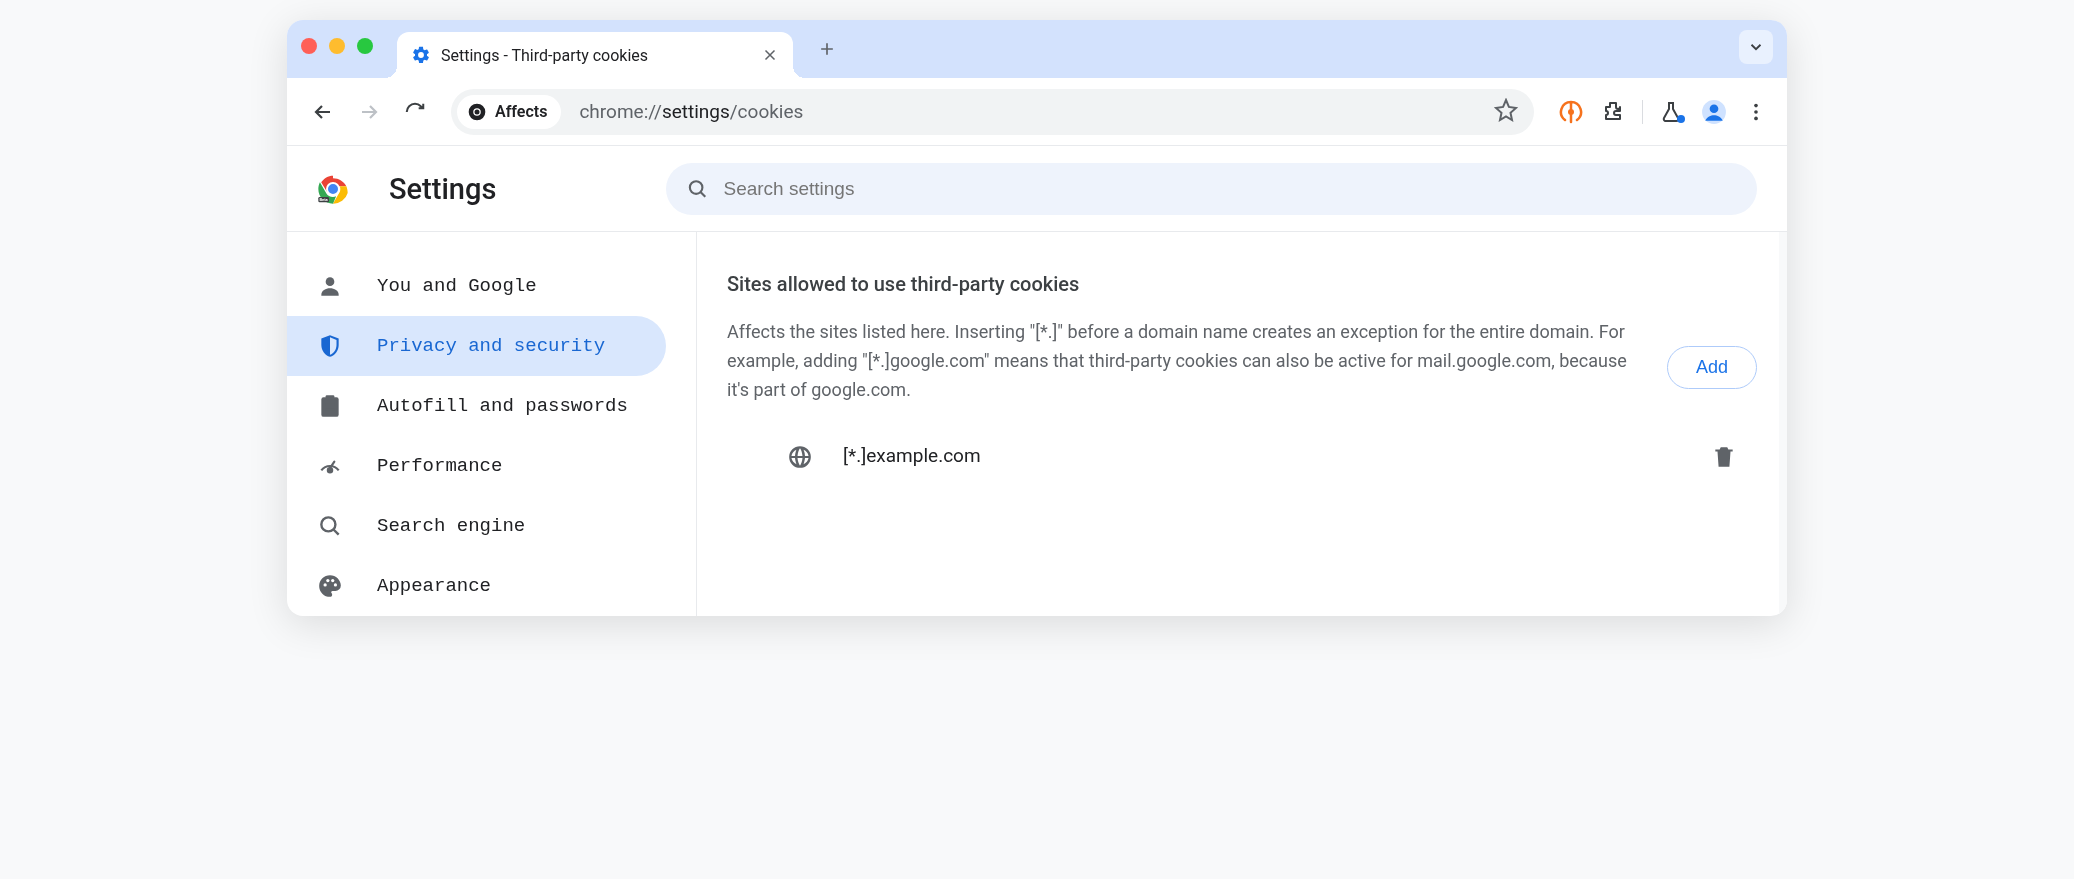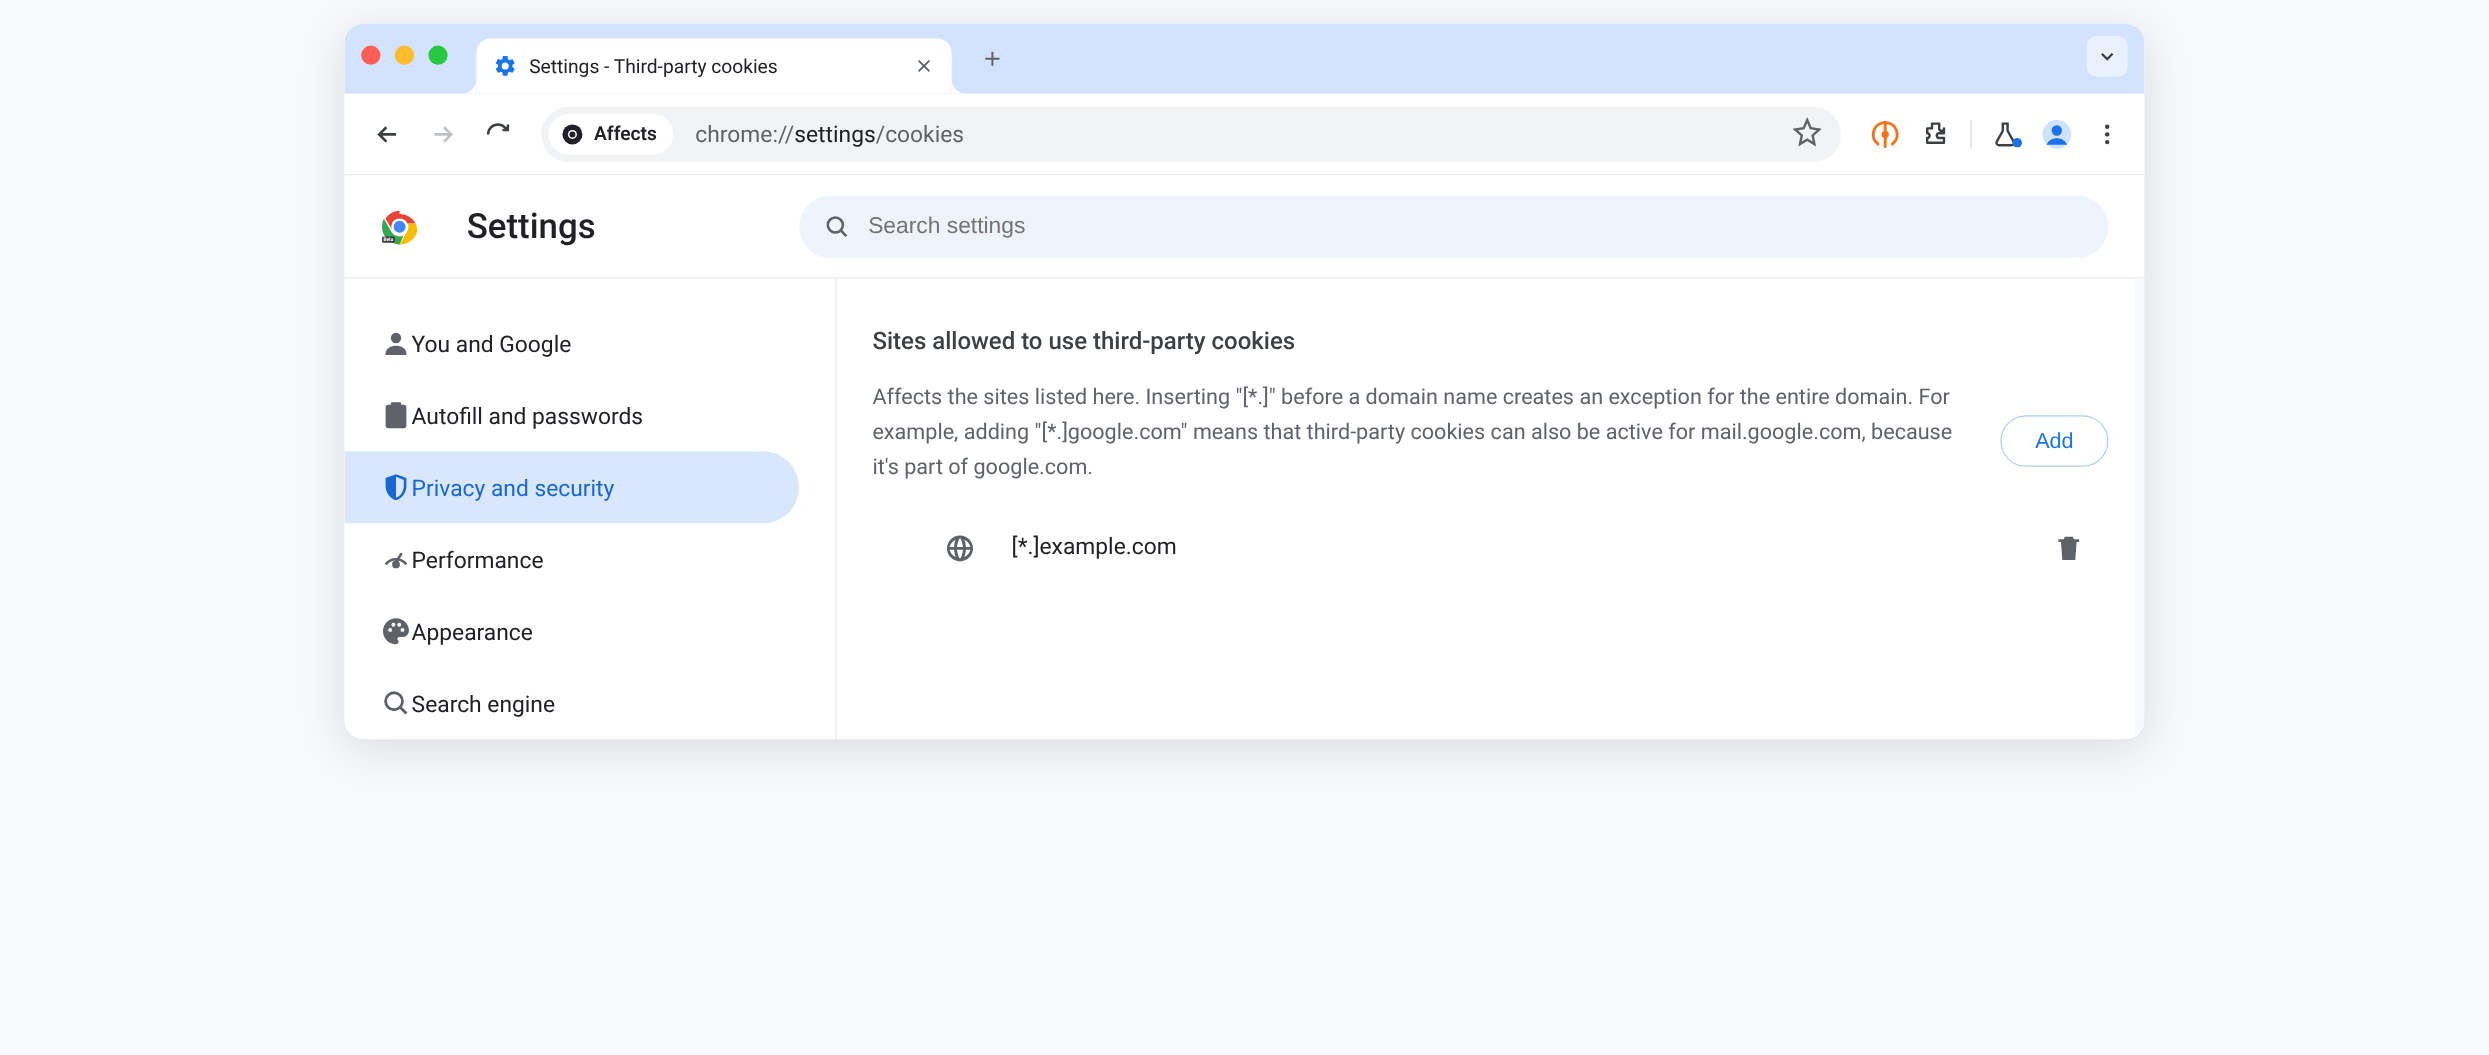--- a/index.html
+++ b/index.html
@@ -119,24 +119,26 @@
   }
   .search-settings input{ border:none; background:transparent; font-size:19px; color:#5f6368; outline:none; width:100%;}
   .body-row{ display:flex; flex:1; position:relative;}
   
   .sidebar{ width:410px; border-right:1px solid #e8eaed; padding-top:24px; overflow:hidden;}
   .side-item{
     height:60px;
     display:flex;
     align-items:center;
     padding-left:30px;
+    gap:34px;
     font-size:19px;
     color:#202124;
     border-radius:0 30px 30px 0;
     margin-right:30px;
+    font-family:Liberation Mono, monospace;
   }
   .side-item svg{ width:26px; height:26px; color:#5f6368;}
   .side-item.active{ background:#d9e7fd; color:#1967d2;}
   .side-item.active svg{ color:#1967d2;}
   
   .main{ flex:1; padding:40px 30px 30px 30px; position:relative; overflow:hidden;}
   .section-title{ font-size:20px; font-weight:500; color:#3c4043; margin-bottom:22px;}
   .desc-row{ display:flex; gap:30px; align-items:flex-start;}
   .desc{ font-size:18px; color:#5f6368; line-height:1.6; flex:1;}
   .add-btn{
@@ -291,60 +293,60 @@
 
     <div class="body-row">
       <div class="sidebar">
         <div class="side-item">
           <svg viewBox="0 0 24 24" fill="currentColor">
               <circle cx="12" cy="8" r="4"></circle>
               <path d="M4 20c0-4 4-6 8-6s8 2 8 6v1H4z"></path>
             </svg>
           <span>You and Google</span>
         </div>
+        <div class="side-item active">
+          <svg viewBox="0 0 24 24" fill="currentColor">
+              <path d="M12 2l8 3v6c0 5-3.4 9.7-8 11-4.6-1.3-8-6-8-11V5l8-3z"></path>
+              <path fill="#d9e7fd" d="M12 4v16c3.5-1.2 6-5 6-9V6.4L12 4z"></path>
+            </svg>
+          <span>Privacy and security</span>
+        </div>
         <div class="side-item">
           <svg viewBox="0 0 24 24" fill="currentColor">
               <path d="M16 4h2a2 2 0 012 2v14a2 2 0 01-2 2H6a2 2 0 01-2-2V6a2 2 0 012-2h2"></path>
               <rect x="8" y="2" width="8" height="4" rx="1"></rect>
               <rect x="8" y="10" width="8" height="2"></rect>
               <rect x="8" y="14" width="8" height="2"></rect>
             </svg>
           <span>Autofill and passwords</span>
         </div>
-        <div class="side-item active">
-          <svg viewBox="0 0 24 24" fill="currentColor">
-              <path d="M12 2l8 3v6c0 5-3.4 9.7-8 11-4.6-1.3-8-6-8-11V5l8-3z"></path>
-              <path fill="#d9e7fd" d="M12 4v16c3.5-1.2 6-5 6-9V6.4L12 4z"></path>
-            </svg>
-          <span>Privacy and security</span>
-        </div>
         <div class="side-item">
           <svg viewBox="0 0 24 24" fill="none" stroke="currentColor" stroke-width="2">
               <path d="M4 16a10 10 0 0116 0"></path>
               <path d="M12 14l4-6" stroke-linecap="round"></path>
               <circle cx="12" cy="16" r="2" fill="currentColor"></circle>
             </svg>
           <span>Performance</span>
+        </div>
+        <div class="side-item">
+          <svg viewBox="0 0 24 24" fill="none" stroke="currentColor" stroke-width="2.2">
+              <circle cx="10.5" cy="10.5" r="6.5"></circle>
+              <path d="M20 20l-5-5"></path>
+            </svg>
+          <span>Search engine</span>
         </div>
         <div class="side-item">
           <svg viewBox="0 0 24 24" fill="currentColor">
               <path d="M12 2a10 10 0 000 20c1.4 0 2-.9 2-2 0-.6-.3-1.1-.6-1.5-.4-.5-.4-1.3.2-1.7.4-.3.9-.3 1.4-.3H17a5 5 0 005-5c0-5-4.5-9.5-10-9.5z"></path>
               <circle cx="7.5" cy="11" r="1.5" fill="#fff"></circle>
               <circle cx="10" cy="7" r="1.5" fill="#fff"></circle>
               <circle cx="14.5" cy="7" r="1.5" fill="#fff"></circle>
               <circle cx="17" cy="11" r="1.5" fill="#fff"></circle>
             </svg>
           <span>Appearance</span>
-        </div>
-        <div class="side-item">
-          <svg viewBox="0 0 24 24" fill="none" stroke="currentColor" stroke-width="2.2">
-              <circle cx="10.5" cy="10.5" r="6.5"></circle>
-              <path d="M20 20l-5-5"></path>
-            </svg>
-          <span>Search engine</span>
         </div>
       </div>
 
       <div class="main">
         <div class="section-title">Sites allowed to use third-party cookies</div>
         <div class="desc-row">
           <div class="desc">Affects the sites listed here. Inserting "[*.]" before a domain name creates an exception for the entire domain. For example, adding "[*.]google.com" means that third-party cookies can also be active for mail.google.com, because it's part of google.com.</div>
           <button class="add-btn">Add</button>
         </div>
         <div class="site-row">

